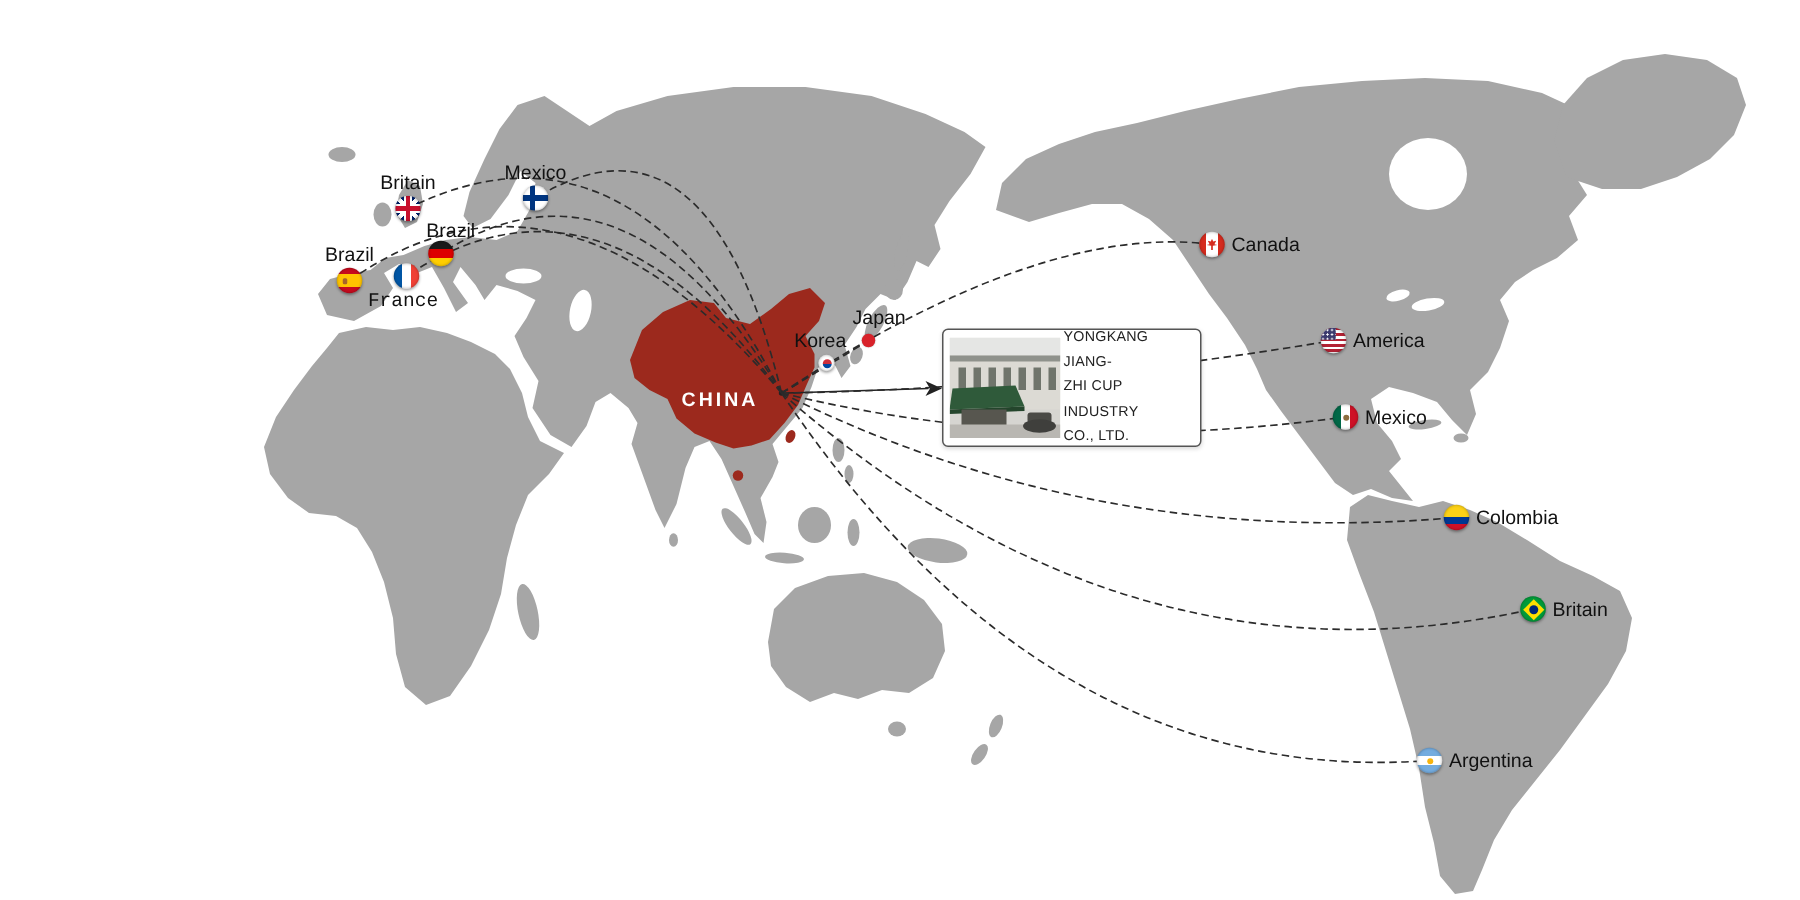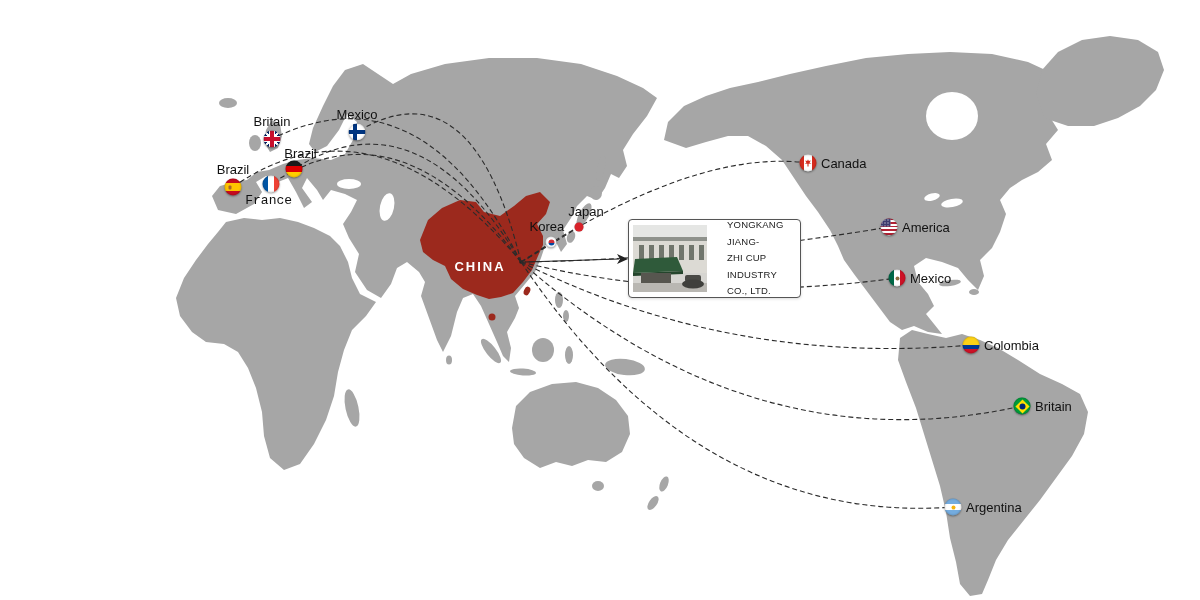--- a/index.html
+++ b/index.html
@@ -67,21 +67,21 @@
   
   #china-label{
     position:absolute;transform:translate(-50%,-50%);color:#ffffff;
     font-weight:bold;font-size:13px;letter-spacing:2px;white-space:nowrap;margin-top:20px;
   }
 
   
   .company-card{
     position:absolute;left:628px;top:219px;width:173px;height:79px;box-sizing:border-box;
     background:#ffffff;border:1px solid #555;border-radius:4px;
-    display:flex;align-items:center;gap:20px;padding:4px;
+    display:flex;align-items:center;gap:2px;padding:4px;
     box-shadow:0 1px 3px rgba(0,0,0,.15);
   }
   .company-photo{width:74px;height:67px;flex:none;overflow:hidden;}
   .company-photo svg{display:block;width:100%;height:100%;}
   .company-name{
     flex:1;font-size:9.5px;line-height:1.75;letter-spacing:.2px;color:#222;
     text-align:left;
   }
 </style>
 </head>

